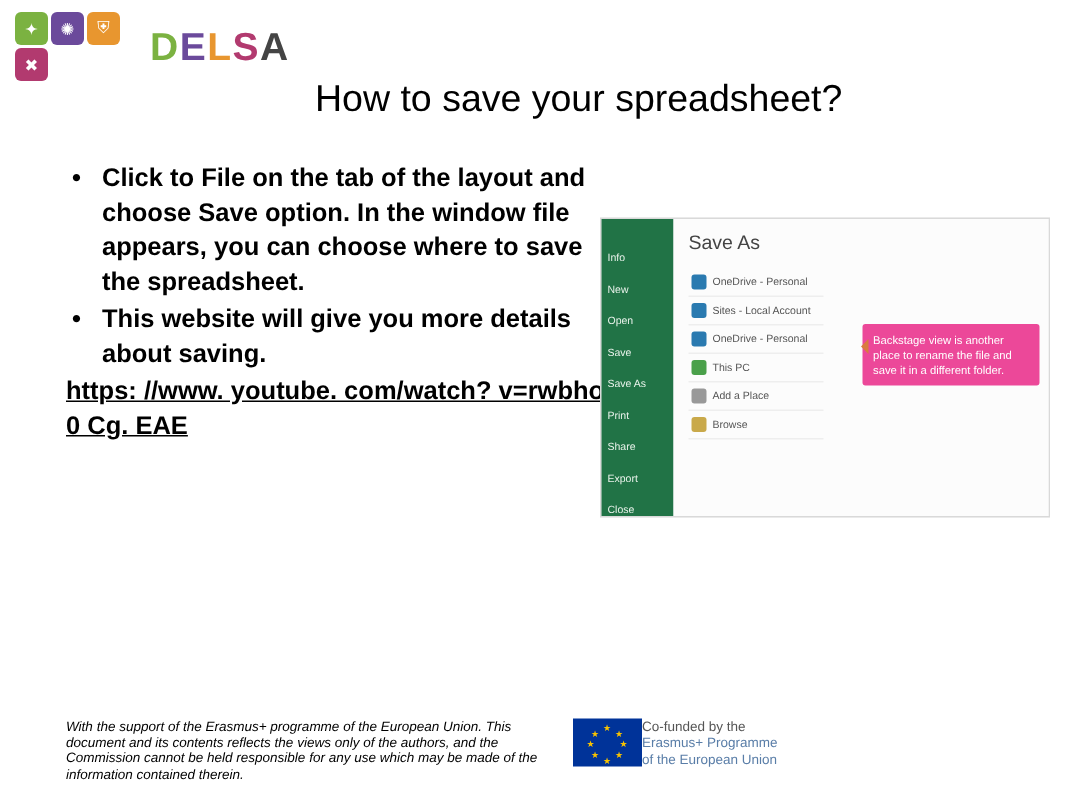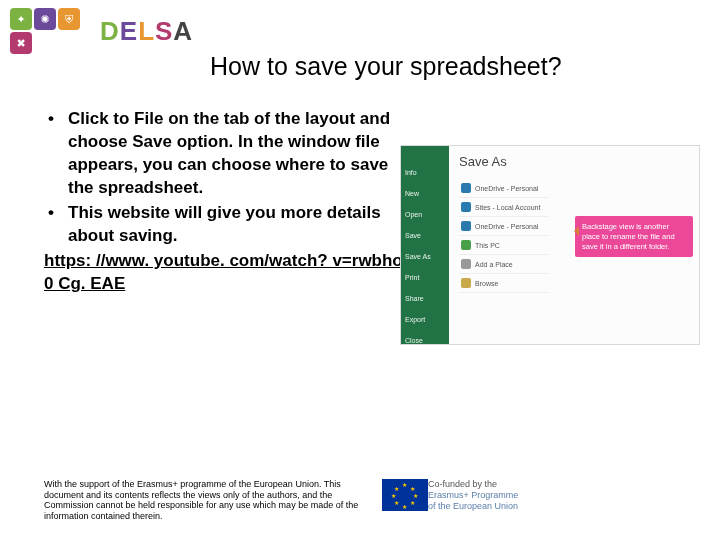--- a/index.html
+++ b/index.html
@@ -145,20 +145,21 @@
     width: 640px;
     display: flex;
     align-items: flex-start;
     gap: 18px;
   }
   .disclaimer {
     width: 320px;
     font-size: 9px;
     line-height: 1.2;
     color: #000;
+    font-style: italic;
   }
   .eu-block { display: flex; align-items: flex-start; gap: 0; }
   .eu-flag {
     width: 46px; height: 32px;
     background: #003399;
     display: flex; align-items: center; justify-content: center;
     position: relative;
   }
   .eu-flag .stars {
     width: 24px; height: 24px;

